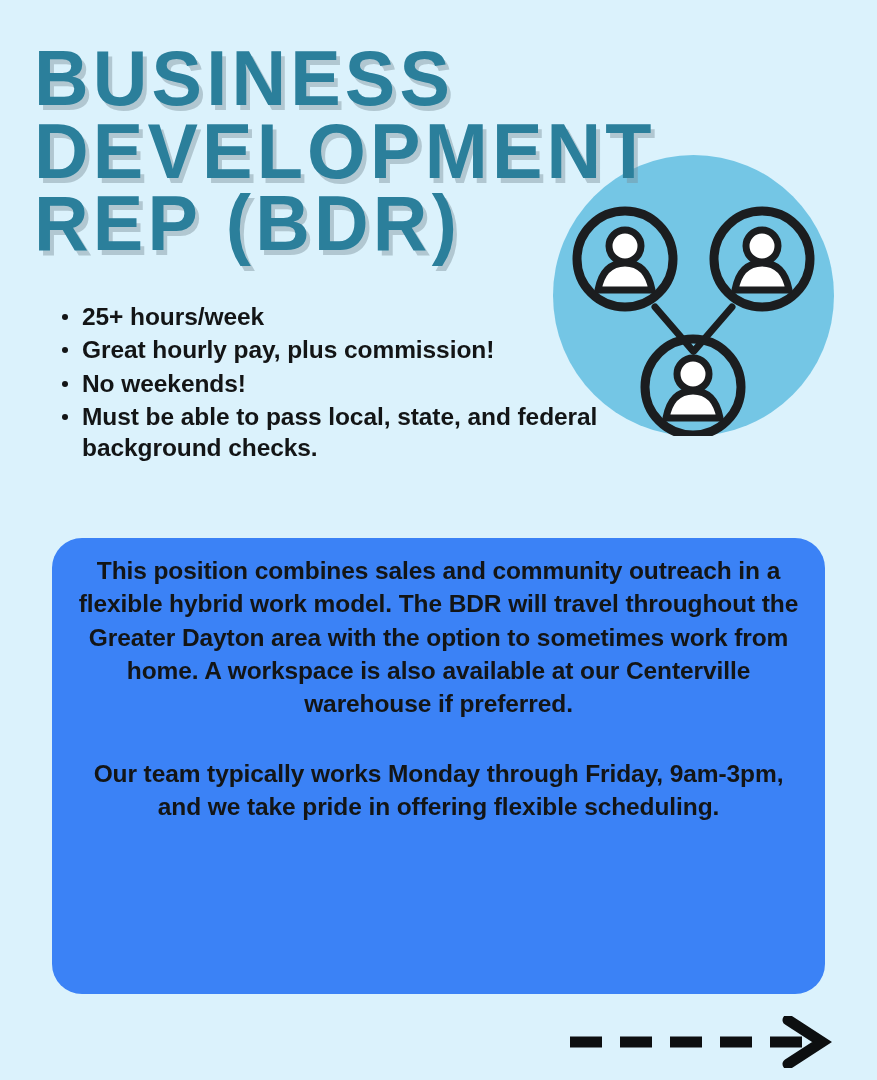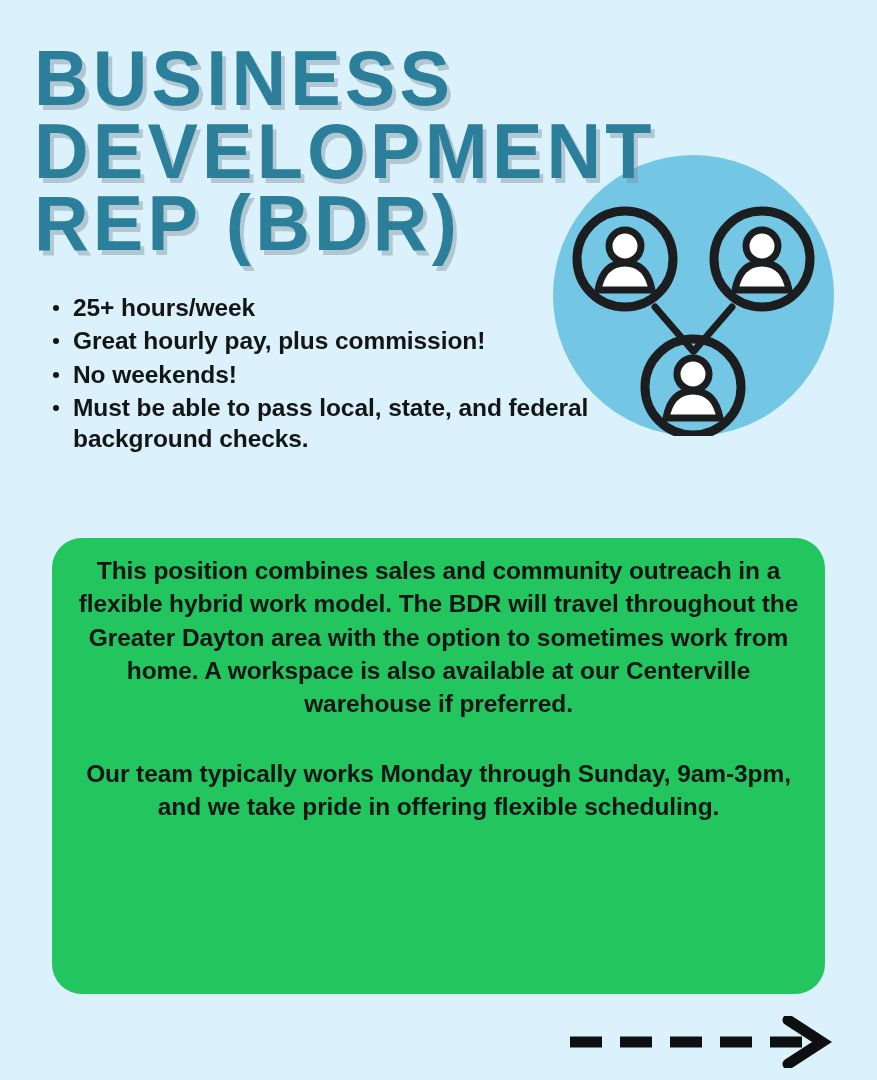--- a/index.html
+++ b/index.html
@@ -55,21 +55,21 @@
     transform: scaleX(0.97);
     transform-origin: left center;
   }
 
   
   .bullets {
     position: absolute;
     left: 47px;
     top: 292px;
     width: 580px;
-    margin: 0;
+    margin: 9px;
     padding: 0;
     list-style: none;
     z-index: 3;
   }
   .bullets li {
     position: relative;
     padding-left: 26px;
     margin-bottom: 2px;
     font-family: "Liberation Sans", sans-serif;
     font-weight: bold;
@@ -89,21 +89,21 @@
     background: #131516;
   }
 
   
   .body-box {
     position: absolute;
     left: 52px;
     top: 538px;
     width: 773px;
     height: 456px;
-    background: #22c55e;
+    background: #3b82f6;
     border-radius: 30px;
     box-sizing: border-box;
     padding: 16px 22px 14px 22px;
     z-index: 2;
   }
   .body-par {
     margin: 0;
     text-align: center;
     font-family: "Liberation Sans", sans-serif;
     font-weight: bold;
@@ -165,21 +165,21 @@
 
   <ul class="bullets">
     <li>25+ hours/week</li>
     <li>Great hourly pay, plus commission!</li>
     <li>No weekends!</li>
     <li>Must be able to pass local, state, and federal background checks.</li>
   </ul>
 
   <div class="body-box">
     <p class="body-par">This position combines sales and community outreach in a flexible hybrid work model. The BDR will travel throughout the Greater Dayton area with the option to sometimes work from home. A workspace is also available at our Centerville warehouse if preferred.</p>
-    <p class="body-par">Our team typically works Monday through Sunday, 9am-3pm, and we take pride in offering flexible scheduling.</p>
+    <p class="body-par">Our team typically works Monday through Friday, 9am-3pm, and we take pride in offering flexible scheduling.</p>
   </div>
 
   <div class="arrow">
     <svg width="266" height="52" viewBox="0 0 266 52" xmlns="http://www.w3.org/2000/svg">
       <g stroke="#0d0f10" stroke-width="11" stroke-linecap="butt">
         <line x1="4" y1="26" x2="36" y2="26"></line>
         <line x1="54" y1="26" x2="86" y2="26"></line>
         <line x1="104" y1="26" x2="136" y2="26"></line>
         <line x1="154" y1="26" x2="186" y2="26"></line>
         <line x1="204" y1="26" x2="236" y2="26"></line>

